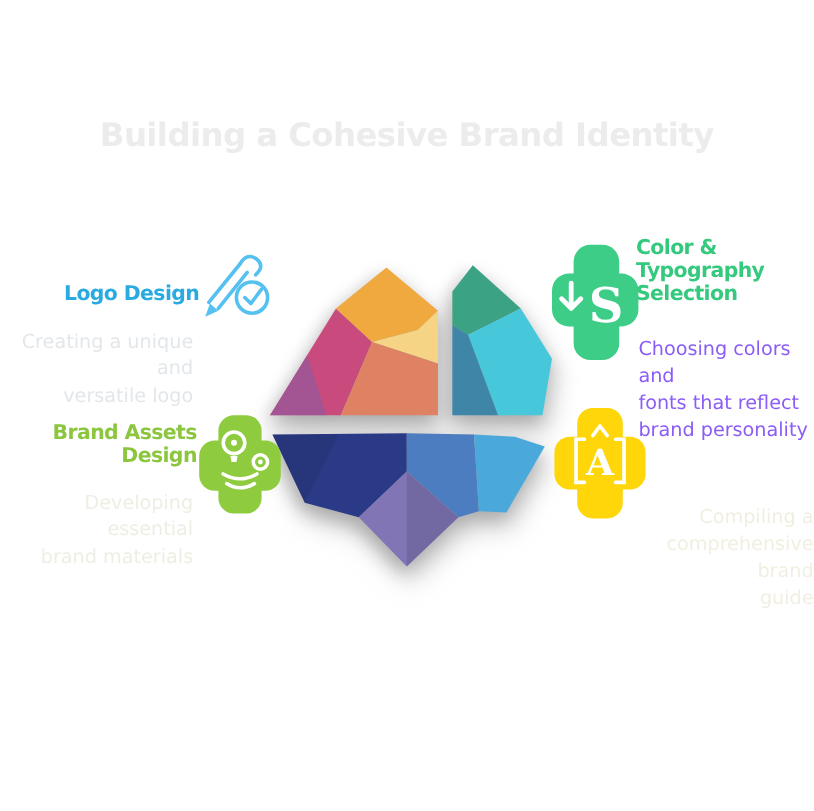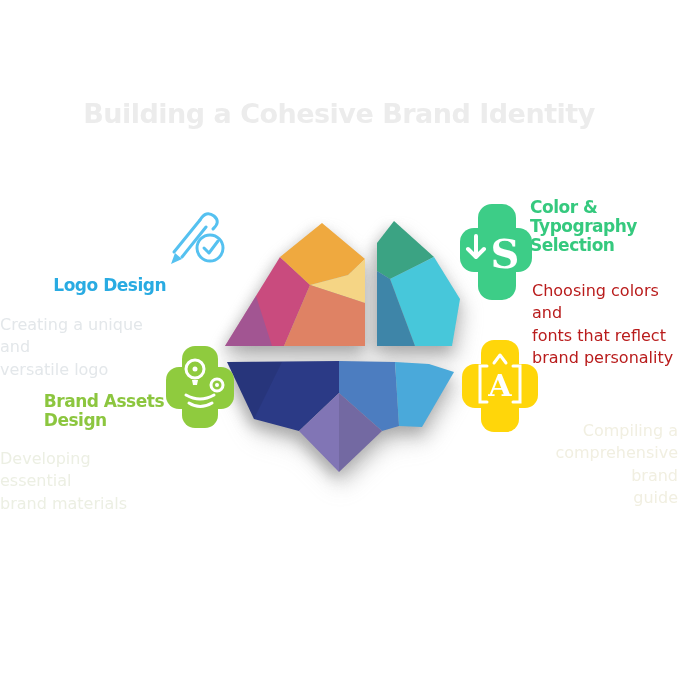--- a/index.html
+++ b/index.html
@@ -12,21 +12,21 @@
     font-size:27px;font-weight:bold;letter-spacing:-0.5px;white-space:nowrap;
   }
   .section{position:absolute;}
   .heading{
     position:absolute;font-weight:bold;font-size:17px;line-height:1.12;
     letter-spacing:-0.5px;white-space:pre-line;
   }
   .desc{
     position:absolute;font-size:16px;line-height:1.4;white-space:pre-line;
   }
-  .ta-r{margin-top:40px;}
+  .ta-r{text-align:right;}
   .icon{position:absolute;}
   
   #sec-logo{left:0;top:204px;width:232px;height:115px;}
   #sec-logo .heading{right:66px;top:32px;}
   #sec-logo .icon{left:166px;top:2px;}
   #sec-logo .desc{right:71px;top:70px;}
 
   #sec-color{left:450px;top:196px;width:228px;height:140px;}
   #sec-color .icon{left:8px;top:6px;}
   #sec-color .heading{left:80px;top:2px;}
@@ -92,21 +92,21 @@
   <div class="section" id="sec-color">
     <svg class="icon" width="76" height="100" viewBox="0 0 76 100">
       <rect x="20" y="2" width="38" height="96" rx="14" fill="#3DCD87"></rect>
       <rect x="2" y="26" width="72" height="44" rx="14" fill="#3DCD87"></rect>
       <path d="M18,34 L18,54 M10,47 L18,55 L26,47" fill="none" stroke="#ffffff" stroke-width="4" stroke-linecap="round" stroke-linejoin="round"></path>
       <text class="icon-letter" x="47" y="66" font-size="40" fill="#ffffff" text-anchor="middle">S</text>
     </svg>
     <div class="heading" style="color: rgb(53, 201, 126);">Color &amp;
 Typography
 Selection</div>
-    <div class="desc" style="color: #b91c1c;">Choosing colors and
+    <div class="desc" style="color: #8b5cf6;">Choosing colors and
 fonts that reflect
 brand personality</div>
   </div>
 
   <div class="section" id="sec-assets">
     <div class="heading ta-r" style="color: rgb(140, 198, 63);">Brand Assets
 Design</div>
     <svg class="icon" width="72" height="86" viewBox="0 0 72 86">
       <rect x="18" y="2" width="36" height="82" rx="13" fill="#8FCB3E"></rect>
       <rect x="2" y="23" width="68" height="42" rx="13" fill="#8FCB3E"></rect>

